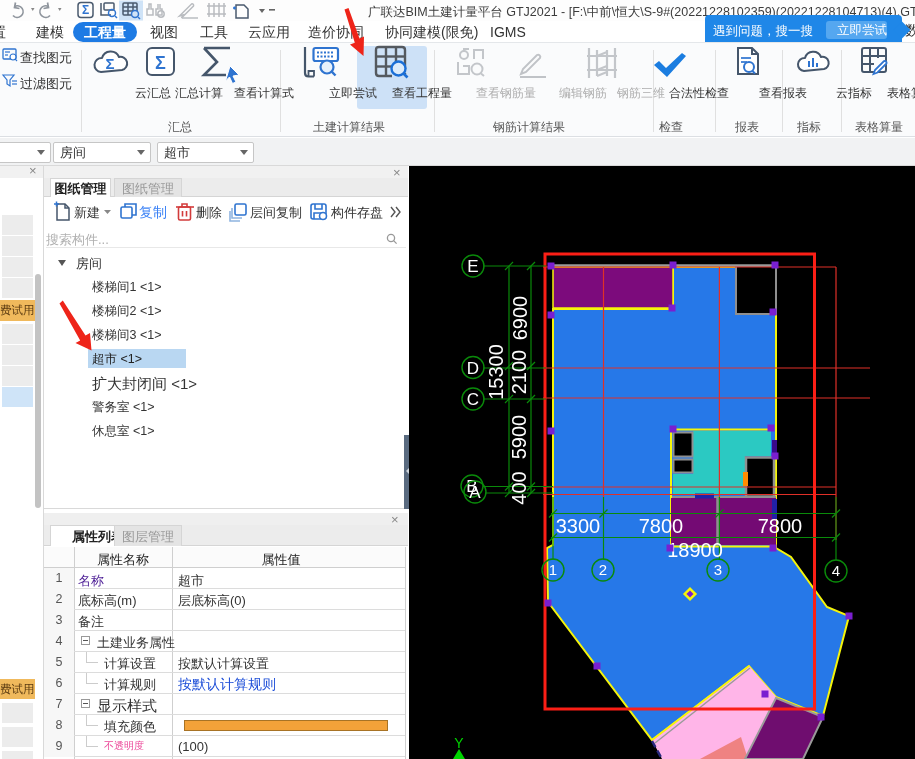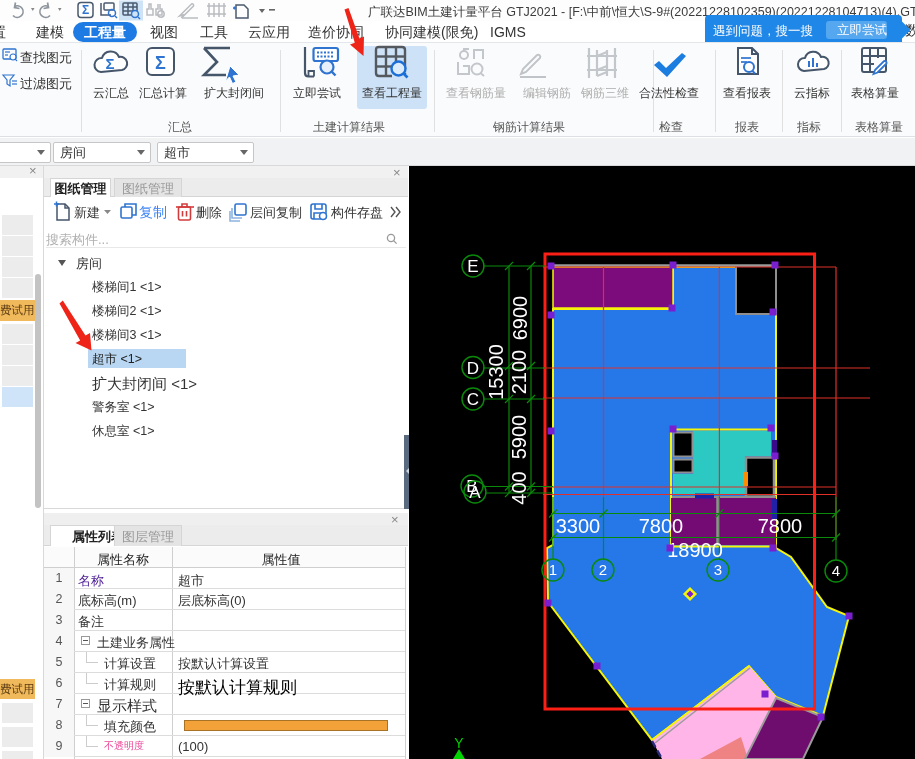--- a/index.html
+++ b/index.html
@@ -1,20 +1,20 @@
 <!DOCTYPE html>
 <html><head>
 <meta charset="utf-8">
 <style>
 *{margin:0;padding:0;box-sizing:border-box}
 html,body{width:915px;height:759px;overflow:hidden;font-family:"Liberation Sans",sans-serif;background:#fff;position:relative}
 .abs{position:absolute}
 .tab{font-size:14px;color:#333;position:absolute;top:24px;white-space:nowrap}
 .glab{position:absolute;font-size:12px;color:#555;top:119px;width:120px;text-align:center}
-.blab{position:absolute;font-size:12px;color:#333;top:85px;width:120px;text-align:center;white-space:nowrap}
+.blab{position:absolute;font-size:12px;color:#333;top:85px;width:120px;text-align:right;white-space:nowrap}
 .sep{position:absolute;top:50px;height:82px;width:1px;background:#e0e0e0}
 .combo{position:absolute;top:142px;height:21px;background:#fff;border:1px solid #c6c6c6;border-radius:2px;font-size:13px;color:#333;line-height:19px;padding-left:6px}
 .combo .car{position:absolute;right:5px;top:7px;width:0;height:0;border-left:4px solid transparent;border-right:4px solid transparent;border-top:5px solid #666}
 .srow{position:absolute;left:2px;width:31px;height:20px;background:#ececec}
 </style>
 </head>
 <body>
 
 <div class="abs" style="left:0;top:0;width:915px;height:21px;background:#fdfdfd"></div>
 <svg class="abs" style="left:0;top:0" width="280" height="21" viewBox="0 0 280 21">
@@ -204,21 +204,21 @@
         <line x1="8" y1="0" x2="8" y2="24"></line>
         <line x1="16" y1="0" x2="16" y2="10"></line>
       </g>
   <path d="M13 22 l-1.5 4 l4 -1.5 l9 -9 a2 2 0 0 0 -2.5 -2.5 z" fill="#fff" stroke="#2f74d0" stroke-width="1.8"></path>
  </g>
 </svg>
 <div class="abs" style="left:20px;top:49px;font-size:13px;color:#333">查找图元</div>
 <div class="abs" style="left:20px;top:75px;font-size:13px;color:#333">过滤图元</div>
 <div class="blab" style="left:51px">云汇总</div>
 <div class="blab" style="left:103px">汇总计算</div>
-<div class="blab" style="left:174px">扩大封闭间</div>
+<div class="blab" style="left:174px">查看计算式</div>
 <div class="blab" style="left:257px">立即尝试</div>
 <div class="blab" style="left:332px">查看工程量</div>
 <div class="blab" style="left:416px;color:#adadad">查看钢筋量</div>
 <div class="blab" style="left:487px;color:#adadad">编辑钢筋</div>
 <div class="blab" style="left:545px;color:#adadad">钢筋三维</div>
 <div class="blab" style="left:609px">合法性检查</div>
 <div class="blab" style="left:687px">查看报表</div>
 <div class="blab" style="left:752px">云指标</div>
 <div class="blab" style="left:815px">表格算量</div>
 <div class="glab" style="left:120px">汇总</div>
@@ -352,21 +352,21 @@
 <div class="abs" style="left:44px;top:652px;width:30px;height:21px;background:#f7f7f7;font-size:12.5px;color:#555;text-align:center;line-height:21px">5</div>
 <div class="abs" style="left:86px;top:652px;width:1px;height:10px;background:#ccc"></div>
 <div class="abs" style="left:86px;top:662px;width:12px;height:1px;background:#ccc"></div>
 <div class="abs" style="left:104px;top:655px;font-size:13px;color:#333">计算设置</div>
 <div class="abs" style="left:178px;top:655px;font-size:13px;color:#333">按默认计算设置</div>
 <div class="abs" style="left:44px;top:693px;width:361px;height:1px;background:#dcdcdc"></div>
 <div class="abs" style="left:44px;top:673px;width:30px;height:21px;background:#f7f7f7;font-size:12.5px;color:#555;text-align:center;line-height:21px">6</div>
 <div class="abs" style="left:86px;top:673px;width:1px;height:10px;background:#ccc"></div>
 <div class="abs" style="left:86px;top:683px;width:12px;height:1px;background:#ccc"></div>
 <div class="abs" style="left:104px;top:676px;font-size:13px;color:#333">计算规则</div>
-<div class="abs" style="left:178px;top:676px;font-size:17px;color:#000000">按默认计算规则</div>
+<div class="abs" style="left:178px;top:676px;font-size:14px;color:#1d4ed8">按默认计算规则</div>
 <div class="abs" style="left:44px;top:714px;width:361px;height:1px;background:#dcdcdc"></div>
 <div class="abs" style="left:44px;top:694px;width:30px;height:21px;background:#f7f7f7;font-size:12.5px;color:#555;text-align:center;line-height:21px">7</div>
 <div class="abs" style="left:81px;top:699px;width:9px;height:9px;border:1px solid #999;background:#fff"></div>
 <div class="abs" style="left:83px;top:703px;width:5px;height:1px;background:#555"></div>
 <div class="abs" style="left:97px;top:697px;font-size:15px;color:#333">显示样式</div>
 <div class="abs" style="left:44px;top:735px;width:361px;height:1px;background:#dcdcdc"></div>
 <div class="abs" style="left:44px;top:715px;width:30px;height:21px;background:#f7f7f7;font-size:12.5px;color:#555;text-align:center;line-height:21px">8</div>
 <div class="abs" style="left:86px;top:715px;width:1px;height:10px;background:#ccc"></div>
 <div class="abs" style="left:86px;top:725px;width:12px;height:1px;background:#ccc"></div>
 <div class="abs" style="left:104px;top:718px;font-size:13px;color:#333">填充颜色</div>

